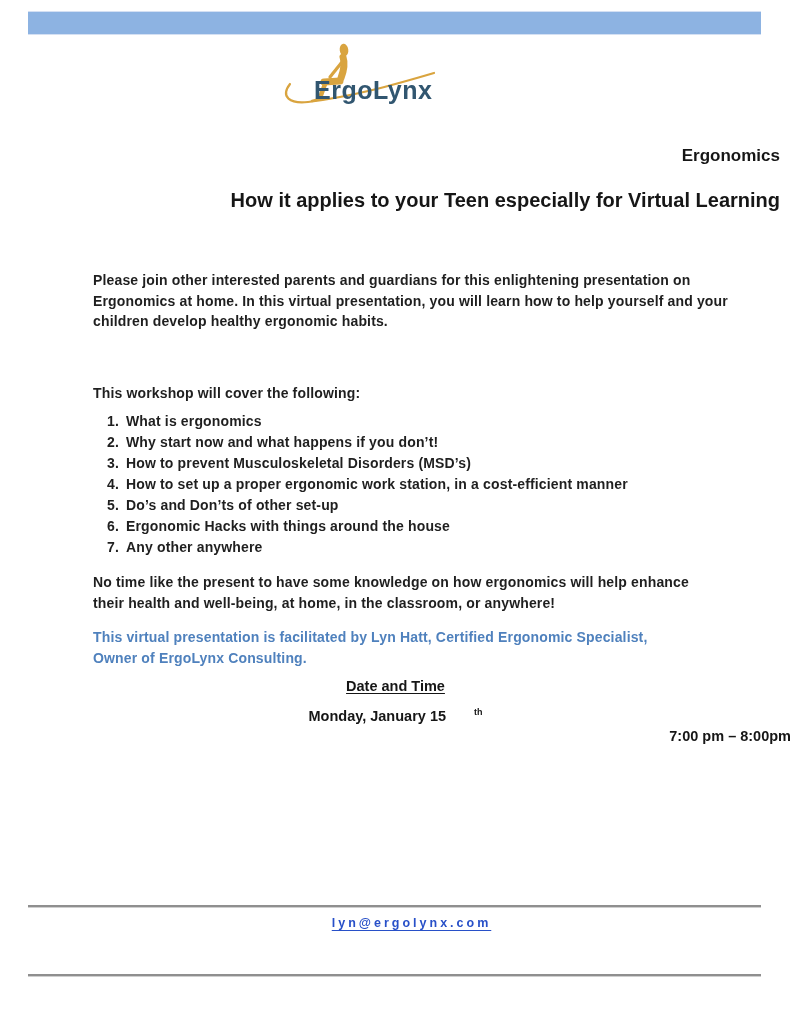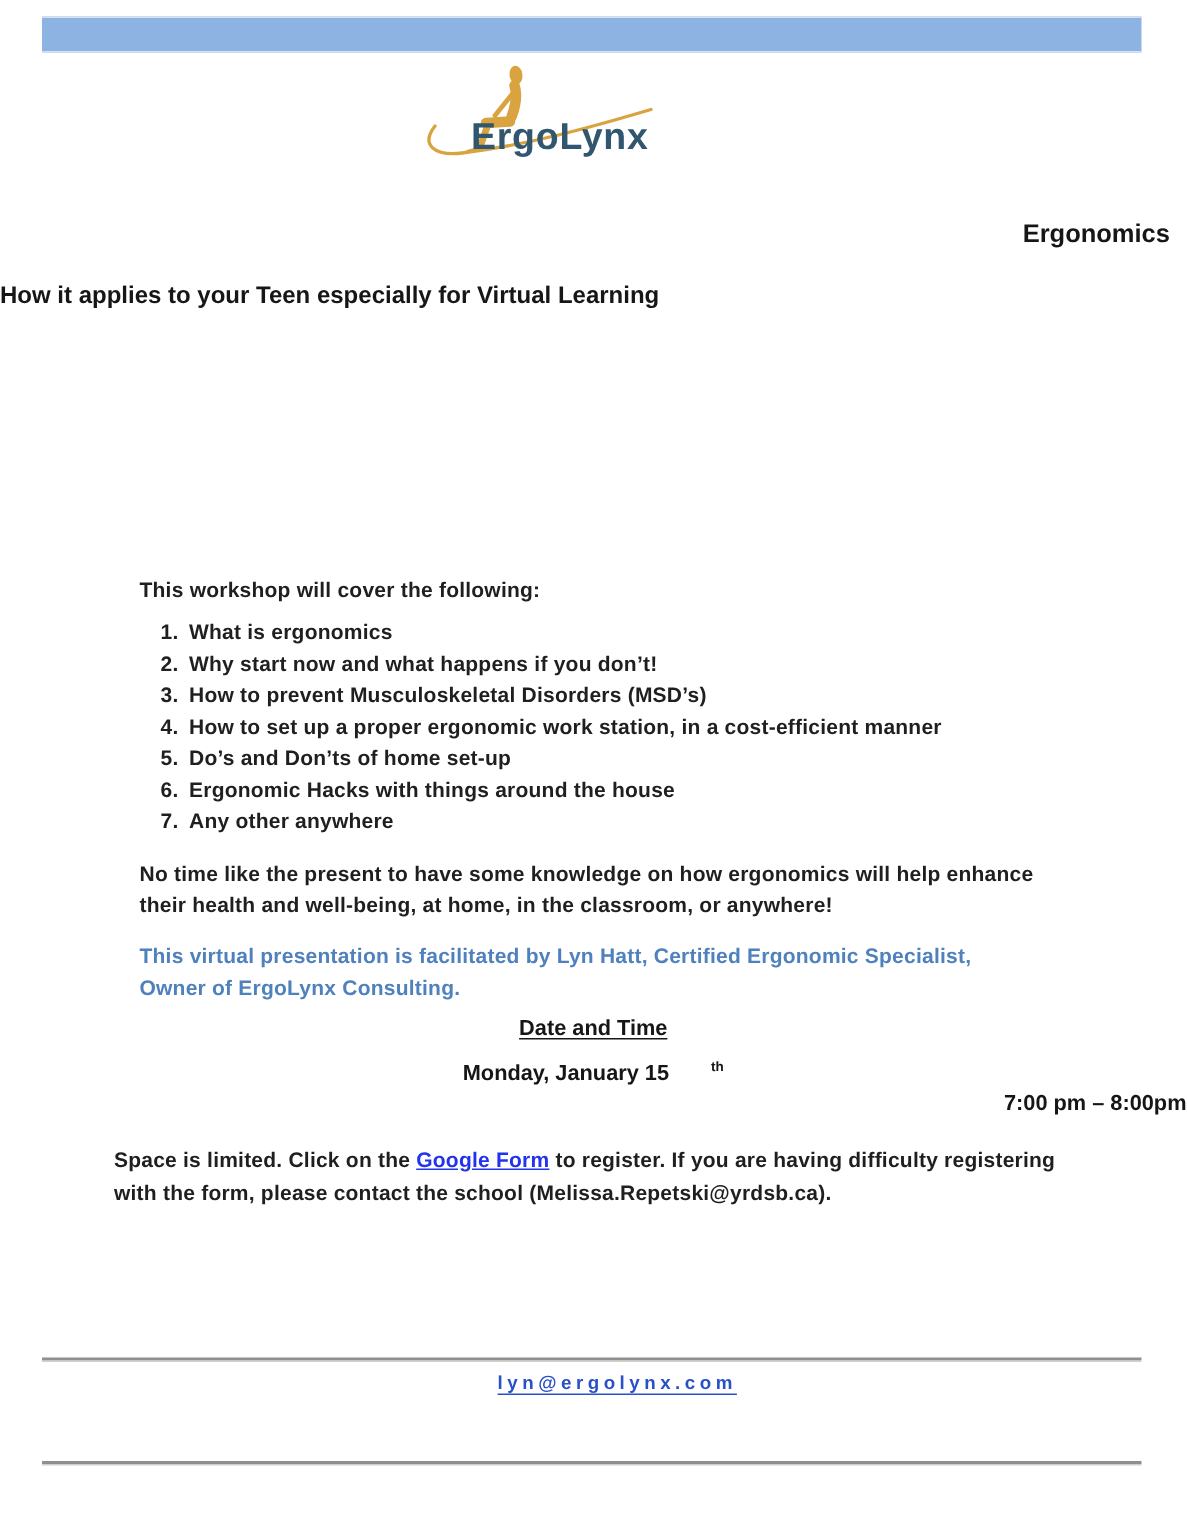--- a/index.html
+++ b/index.html
@@ -21,21 +21,21 @@
   .logo-text{
     font-family:"Liberation Sans","DejaVu Sans",sans-serif;
     font-weight:700;font-size:25px;fill:#315670;letter-spacing:.5px;
   }
   .title{
     position:absolute;left:0;top:146px;width:780px;margin:0;
     text-align:right;font-size:17px;font-weight:700;color:#161616;
   }
   .subtitle{
     position:absolute;left:0;top:189px;width:780px;margin:0;
-    text-align:left;font-size:16px;font-weight:700;color:#161616;
+    text-align:right;font-size:20px;font-weight:700;color:#161616;
   }
   .para{
     position:absolute;margin:0;font-size:14px;font-weight:700;
     line-height:20.5px;letter-spacing:.15px;color:#1f1f1f;
   }
   .intro{left:93px;top:270px;width:640px;}
   .lead{left:93px;top:383px;width:640px;}
   .workshop-list{
     position:absolute;left:93px;top:411px;width:640px;margin:0;
     padding:0 0 0 30px;font-size:14px;font-weight:700;
@@ -96,46 +96,46 @@
         <path d="M42,57 L34,59" fill="none" stroke-width="2.5"></path>
         <path d="M64,20 L52,35" fill="none" stroke-width="3.2"></path>
       </g>
       <text class="logo-text" x="36" y="57">ErgoLynx</text>
     </svg>
   </div>
 
   <h1 class="title">Ergonomics</h1>
   <h2 class="subtitle">How it applies to your Teen especially for Virtual Learning</h2>
 
+  <p class="para intro">Please join other interested parents and guardians for this enlightening presentation on Ergonomics at home. In this virtual presentation, you will learn how to help yourself and your children develop healthy ergonomic habits.</p>
 
   <p class="para lead">This workshop will cover the following:</p>
 
   <ol class="workshop-list">
     <li>What is ergonomics</li>
     <li>Why start now and what happens if you don’t!</li>
     <li>How to prevent Musculoskeletal Disorders (MSD’s)</li>
     <li>How to set up a proper ergonomic work station, in a cost-efficient manner</li>
-    <li>Do’s and Don’ts of home set-up</li>
+    <li>Do’s and Don’ts of other set-up</li>
     <li>Ergonomic Hacks with things around the house</li>
     <li>Any other anywhere</li>
   </ol>
 
   <p class="para closing">No time like the present to have some knowledge on how ergonomics will help enhance their health and well-being, at home, in the classroom, or anywhere!</p>
 
   <p class="para facilitator">This virtual presentation is facilitated by Lyn Hatt, Certified Ergonomic Specialist, Owner of ErgoLynx Consulting.</p>
 
   <div class="sched-head">
     <span>Date and Time</span>
   </div>
   <div class="sched-date">
     <span>Monday, January 15</span><sup>th</sup>
   </div>
   <div class="sched-time">7:00 pm – 8:00pm</div>
 
-  <p class="para registration"><span>Space is limited. Click on the </span><a class="gform-link">Google Form</a><span> to register. If you are having difficulty registering with the form, please contact the school (Melissa.Repetski@yrdsb.ca).</span></p>
 
   <div class="rule rule-top"></div>
 
   <div class="footer-email">
     <a>lyn@ergolynx.com</a>
   </div>
 
   <div class="rule rule-bottom"></div>
 
 </div>

